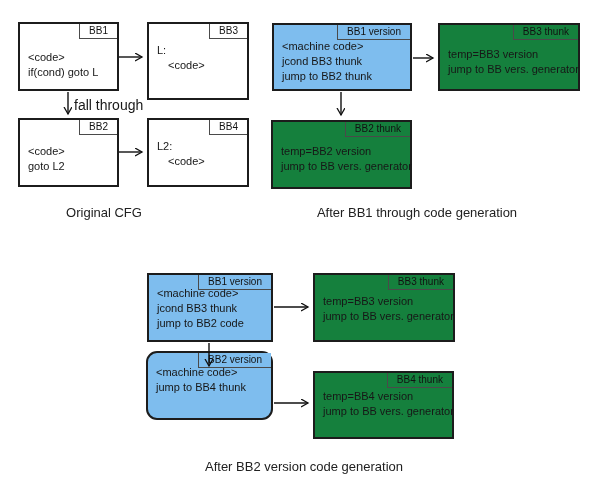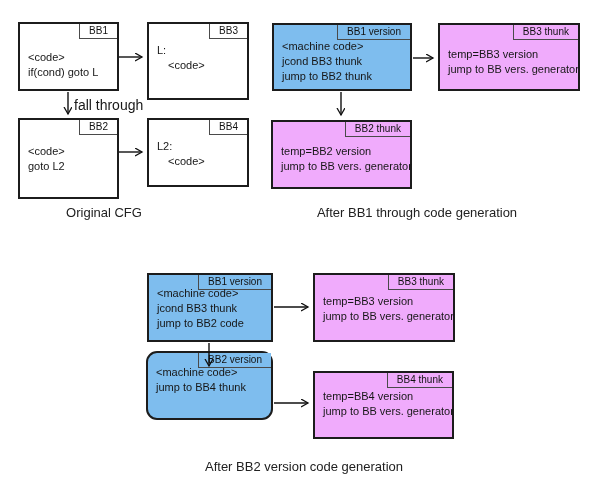--- a/index.html
+++ b/index.html
@@ -6,21 +6,21 @@
   .canvas {
     position:relative; width:600px; height:502px; background:#ffffff;
     font-family:Liberation Sans, sans-serif; overflow:hidden;
   }
   .box {
     position:absolute; box-sizing:border-box;
     border:2px solid #1c1c1c;
   }
   .plain   { background:#ffffff; }
   .version { background:#7ebdee; }
-  .thunk   { background:#f0abfc; }
+  .thunk   { background:#15803d; }
   .tab {
     position:absolute; top:0; right:0;
     background:inherit;
     border-left:1px solid #4a4a4a; border-bottom:1px solid #4a4a4a;
     font-size:10px; line-height:12px; padding:1px 9px 1px 9px;
     color:#111111; white-space:nowrap;
   }
   .content {
     position:absolute; left:8px; right:0;
     font-size:11px; line-height:15px; color:#171717; white-space:nowrap;
@@ -47,21 +47,21 @@
   </div>
 
   <div class="box plain" style="left:147px; top:22px; width:102px; height:78px;">
     <div class="tab">BB3</div>
     <div class="content" style="top:19px;">
       <div class="line">L:</div>
       <div class="line indent">&lt;code&gt;</div>
     </div>
   </div>
 
-  <div class="box plain" style="left:18px; top:118px; width:101px; height:81px;">
+  <div class="box plain" style="left:18px; top:118px; width:101px; height:69px;">
     <div class="tab">BB2</div>
     <div class="content" style="top:24px;">
       <div class="line">&lt;code&gt;</div>
       <div class="line">goto L2</div>
     </div>
   </div>
 
   <div class="box plain" style="left:147px; top:118px; width:102px; height:69px;">
     <div class="tab">BB4</div>
     <div class="content" style="top:19px;">

